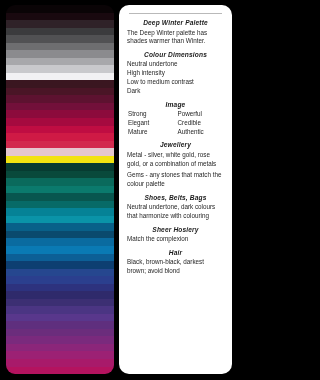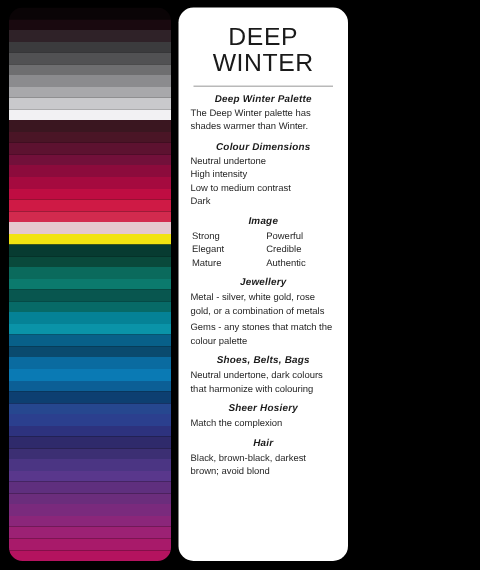--- a/index.html
+++ b/index.html
@@ -155,22 +155,20 @@
       <div class="swatch" style="background: rgb(95, 47, 126);"></div>
       <div class="swatch" style="background: rgb(107, 45, 124);"></div>
       <div class="swatch" style="background: rgb(122, 42, 125);"></div>
       <div class="swatch" style="background: rgb(139, 38, 122);"></div>
       <div class="swatch" style="background: rgb(156, 33, 116);"></div>
       <div class="swatch" style="background: rgb(168, 26, 106);"></div>
       <div class="swatch" style="background: rgb(180, 19, 95);"></div>
     </div>
 
   <div id="card">
-    <div id="card-title">DEEP
-WINTER</div>
     <div id="title-rule"></div>
     <div id="sections">
         <div class="section">
           <div class="sec-head">Deep Winter Palette</div>
           <div class="sec-body">
             <p>The Deep Winter palette has shades warmer than Winter.</p>
           </div>
         </div>
         <div class="section">
           <div class="sec-head">Colour Dimensions</div>

